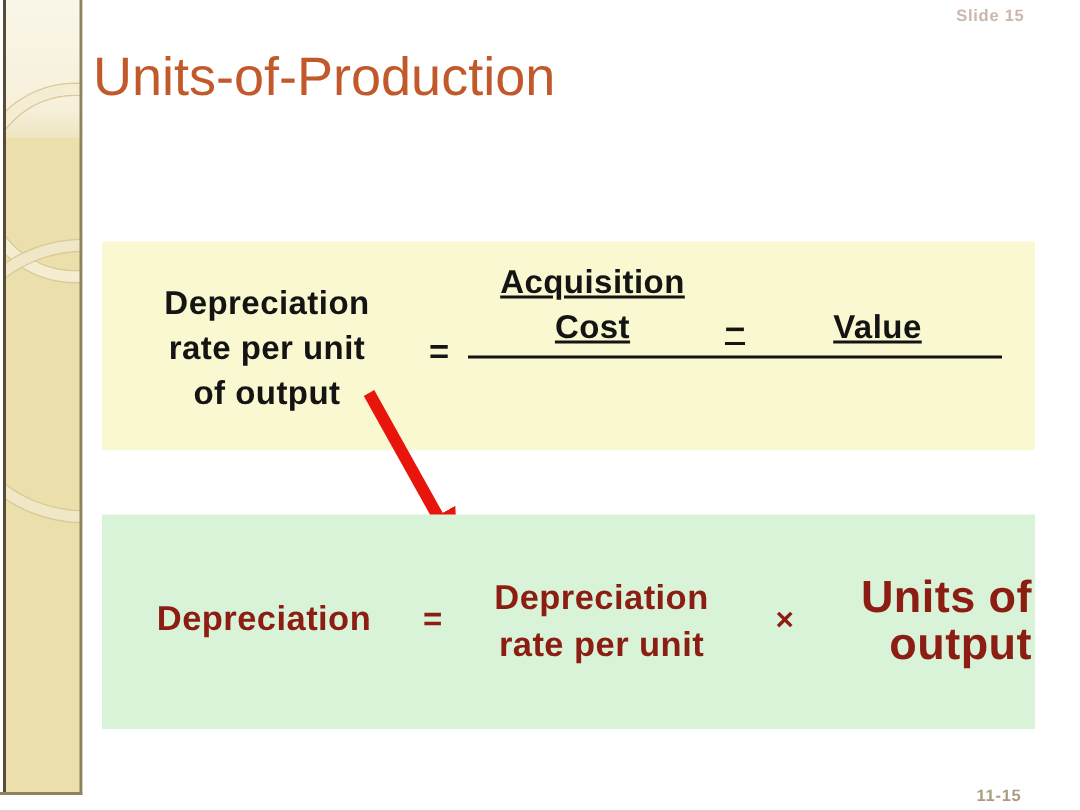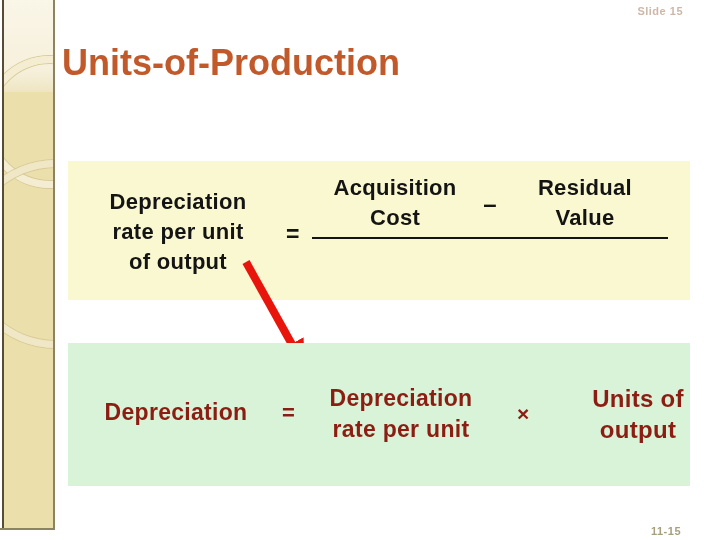--- a/index.html
+++ b/index.html
@@ -20,53 +20,53 @@
   .sb-edge-white{position:absolute;left:0;top:0;width:2px;height:100%;background:#FFFFFF;}
   .sb-edge-dark{position:absolute;left:2px;top:0;width:2px;height:100%;background:#564C38;}
   .sb-edge-right{position:absolute;right:0;top:0;width:2px;height:100%;background:#8C8460;}
   .sb-edge-bottom{position:absolute;left:0;bottom:0;width:100%;height:2px;background:#8C8460;}
 
   
   .label-top{position:absolute;top:5px;right:9px;font-size:11px;font-weight:700;
     color:#CDB7A9;letter-spacing:0.5px;}
   .label-bottom{position:absolute;bottom:3px;right:11px;font-size:11px;font-weight:700;
     color:#A79E80;letter-spacing:0.5px;text-align:right;}
-  .title{position:absolute;left:62px;top:42px;margin:0;
-    font-size:36px;font-weight:700;color:var(--title,#C1592B);letter-spacing:0px;}
+  .title{position:absolute;left:62px;top:30px;margin:0;
+    font-size:36px;font-weight:400;color:var(--title,#C1592B);letter-spacing:0px;}
 
   
   .box-yellow{position:absolute;left:68px;top:161px;width:622px;height:139px;
     background:var(--yellow-box-bg,#F9F8D0);color:#141414;font-weight:700;}
   .fr-lhs{position:absolute;left:8px;top:26px;width:204px;text-align:center;
     font-size:22px;line-height:30px;letter-spacing:0.3px;}
   .fr-eq{position:absolute;left:218px;top:60px;font-size:23px;}
   .fr-frac{position:absolute;left:244px;top:12px;width:356px;}
-  .fr-num{display:flex;align-items:center;justify-content:space-between;
-    padding:0 4px;text-align:center;}
+  .fr-num{display:flex;align-items:flex-end;justify-content:space-between;
+    padding:0 4px;text-align:center;text-decoration:underline;}
   .fr-num-block{width:158px;font-size:22px;line-height:30px;letter-spacing:0.3px;}
   .fr-minus{font-size:24px;margin-top:2px;}
   .fr-line{height:2px;background:#141414;margin-top:4px;}
   .fr-den{text-align:center;font-size:22px;margin-top:9px;letter-spacing:1px;}
 
   
   .arrow-svg{position:absolute;left:230px;top:252px;width:100px;height:135px;overflow:visible;}
   .arrow-line{stroke:var(--arrow-red,#E8150D);stroke-width:8;}
   .arrow-head{fill:var(--arrow-red,#E8150D);}
 
   
   .box-green{position:absolute;left:68px;top:343px;width:622px;height:143px;
     background:var(--green-box-bg,#D9F3D8);color:var(--green-text,#8B1D12);font-weight:700;}
   .g-lhs{position:absolute;left:2px;top:56px;width:212px;text-align:center;
     font-size:23px;letter-spacing:0.3px;}
   .g-eq{position:absolute;left:214px;top:57px;font-size:22px;}
   .g-f1{position:absolute;left:245px;top:40px;width:176px;text-align:center;
     font-size:23px;line-height:31px;letter-spacing:0.3px;}
   .g-times{position:absolute;left:449px;top:59px;font-size:21px;}
-  .g-f2{position:absolute;left:500px;top:40px;width:140px;text-align:center;
-    font-size:24px;line-height:31px;letter-spacing:0.3px;}
+  .g-f2{position:absolute;left:480px;top:40px;width:140px;text-align:right;
+    font-size:30px;line-height:31px;letter-spacing:0.3px;}
 </style>
 </head>
 <body>
 
 <div class="slide">
 
   <div class="sidebar">
     <div class="sb-top"></div>
     <div class="ring ring1"></div>
     <div class="ring ring2"></div>
@@ -88,21 +88,20 @@
     </div>
     <div class="fr-eq">=</div>
     <div class="fr-frac">
       <div class="fr-num">
         <div class="fr-num-block">
           <div>Acquisition</div>
           <div>Cost</div>
         </div>
         <div class="fr-minus">–</div>
         <div class="fr-num-block">
-          <div>Residual</div>
           <div>Value</div>
         </div>
       </div>
       <div class="fr-line"></div>
     </div>
   </div>
 
   <svg class="arrow-svg" viewBox="0 0 100 135" xmlns="http://www.w3.org/2000/svg">
     <defs>
       <marker id="ah" markerWidth="3.4" markerHeight="3.4" refX="0.6" refY="1.7" orient="auto">

